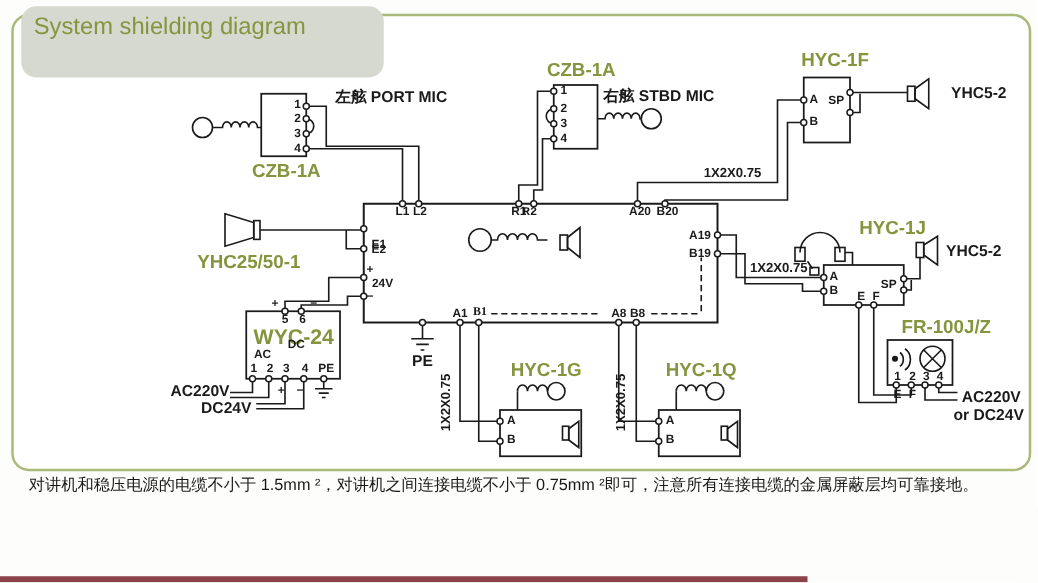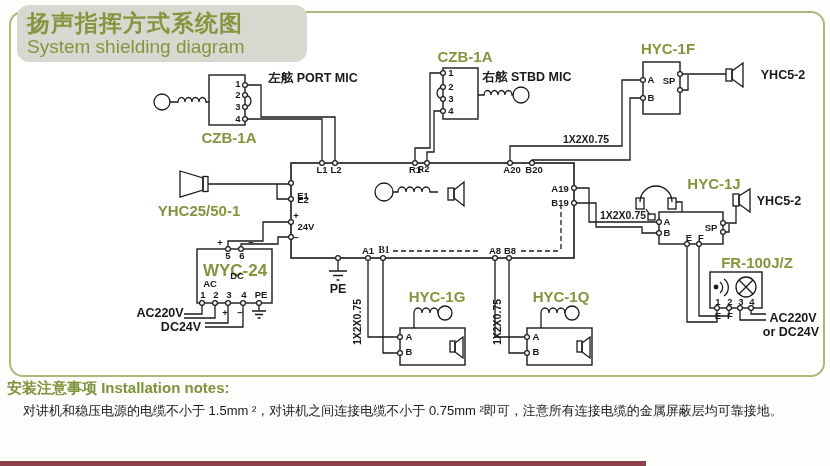--- a/index.html
+++ b/index.html
@@ -284,23 +284,21 @@
       <span class="dlabel pin" style="left: 240px; top: 313px;">−</span>
       <span class="dlabel pin" style="left: 718px; top: 302px;">1</span>
       <span class="dlabel pin" style="left: 730px; top: 302px;">2</span>
       <span class="dlabel pin" style="left: 741px; top: 302px;">3</span>
       <span class="dlabel pin" style="left: 752px; top: 302px;">4</span>
       <span class="dlabel pin" style="left: 718px; top: 316px;">E</span>
       <span class="dlabel pin" style="left: 730px; top: 316px;">F</span>
     </div>
 
   <div class="titlebox">
-    <div class="title-zh">扬声指挥方式系统图</div>
     <div class="title-en">System shielding diagram</div>
   </div>
 
   <div class="notes">
-    <p class="notes-heading">安装注意事项 Installation notes:</p>
     <p class="notes-zh">对讲机和稳压电源的电缆不小于 1.5mm ²，对讲机之间连接电缆不小于 0.75mm ²即可，注意所有连接电缆的金属屏蔽层均可靠接地。</p>
   </div>
 
   <div class="bottom-strip"></div>
 </div>
 
 </body></html>

